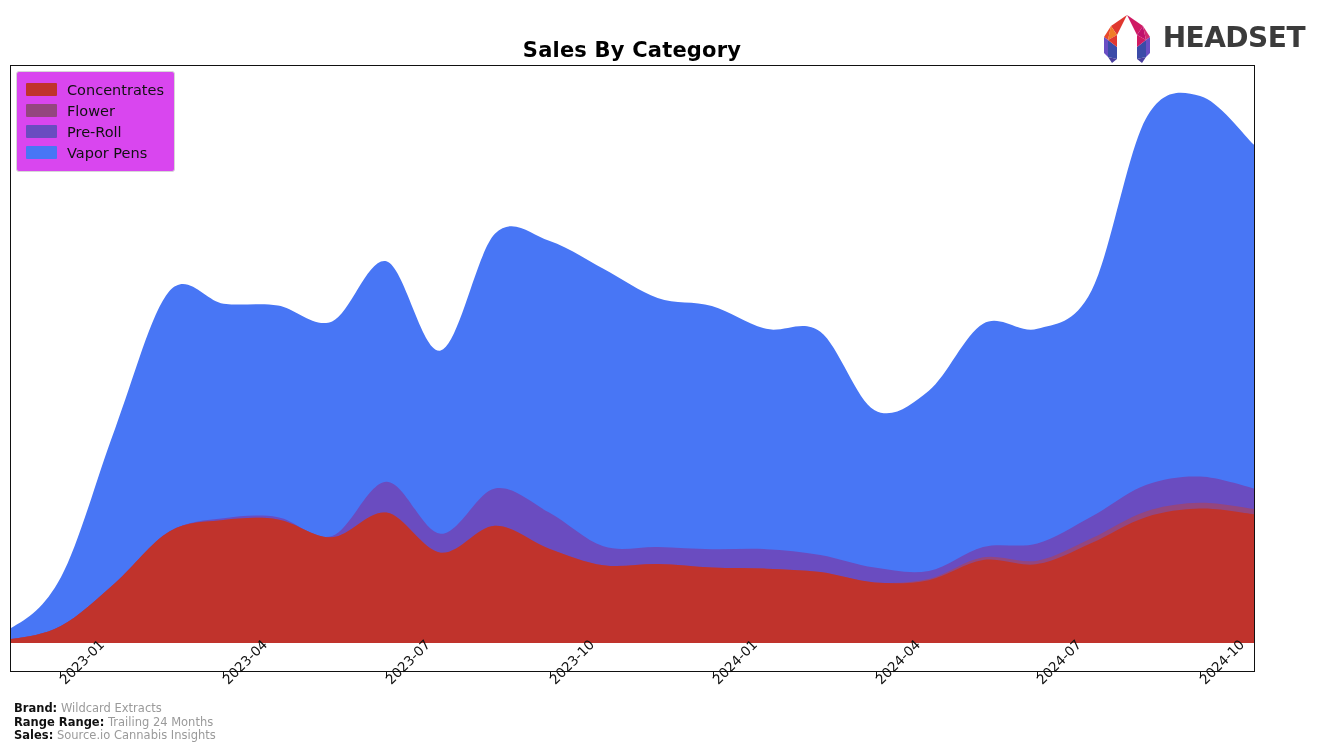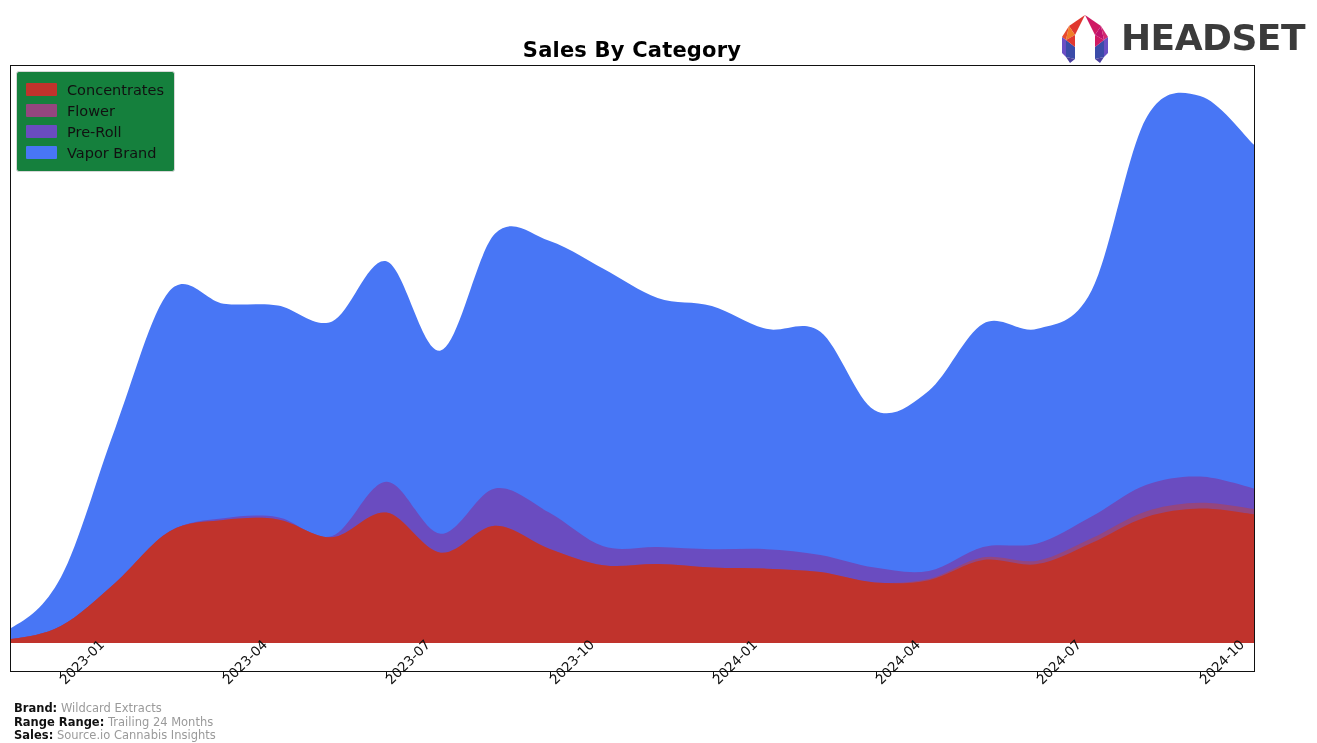--- a/index.html
+++ b/index.html
@@ -17,36 +17,36 @@
     font-family:"DejaVu Sans","Liberation Sans",sans-serif;
   }
 
   
   .logo-wrap{
     position:absolute;right:12px;top:12px;height:52px;
     display:flex;align-items:center;gap:8px;
   }
   .logo-mark{width:56px;height:50px;display:block;}
   .logo-text{
-    font-size:36px;font-weight:bold;color:#3b3b3b;
+    font-size:28px;font-weight:bold;color:#3b3b3b;
     letter-spacing:-0.5px;line-height:1;
     font-family:"DejaVu Sans","Liberation Sans",sans-serif;
   }
 
   
   .plot-frame{
     position:absolute;left:10px;top:65px;width:1245px;height:607px;
     border:1.3px solid #111;box-sizing:border-box;background:#fff;
   }
   .plot-svg{position:absolute;left:0;top:0;width:100%;height:100%;display:block;}
 
   
   .legend{
     position:absolute;left:16px;top:71px;
-    background:#15803d;border:1px solid #d7d7d7;border-radius:3px;
+    background:#d946ef;border:1px solid #d7d7d7;border-radius:3px;
     padding:7px 10px 8px 9px;
     box-shadow:0 0 0 0 rgba(0,0,0,0);
   }
   .legend-row{display:flex;align-items:center;height:21px;}
   .legend-swatch{
     width:31px;height:13px;border-radius:1px;margin-right:10px;flex:0 0 auto;
   }
   .legend-label{font-size:14.5px;color:#111;white-space:nowrap;}
 
   
@@ -117,21 +117,21 @@
     <div class="legend-row">
       <span class="legend-swatch" style="background: rgb(148, 70, 127);"></span>
       <span class="legend-label">Flower</span>
     </div>
     <div class="legend-row">
       <span class="legend-swatch" style="background: rgb(106, 76, 192);"></span>
       <span class="legend-label">Pre-Roll</span>
     </div>
     <div class="legend-row">
       <span class="legend-swatch" style="background: rgb(72, 118, 245);"></span>
-      <span class="legend-label">Vapor Brand</span>
+      <span class="legend-label">Vapor Pens</span>
     </div>
   </div>
 
   <div class="xaxis-layer" id="xaxis-layer">
       <div class="xtick-mark" style="left: 60px;"></div>
       <div class="xtick-label" style="left: 56px;">2023-01</div>
       <div class="xtick-mark" style="left: 223px;"></div>
       <div class="xtick-label" style="left: 219px;">2023-04</div>
       <div class="xtick-mark" style="left: 386px;"></div>
       <div class="xtick-label" style="left: 382px;">2023-07</div>

